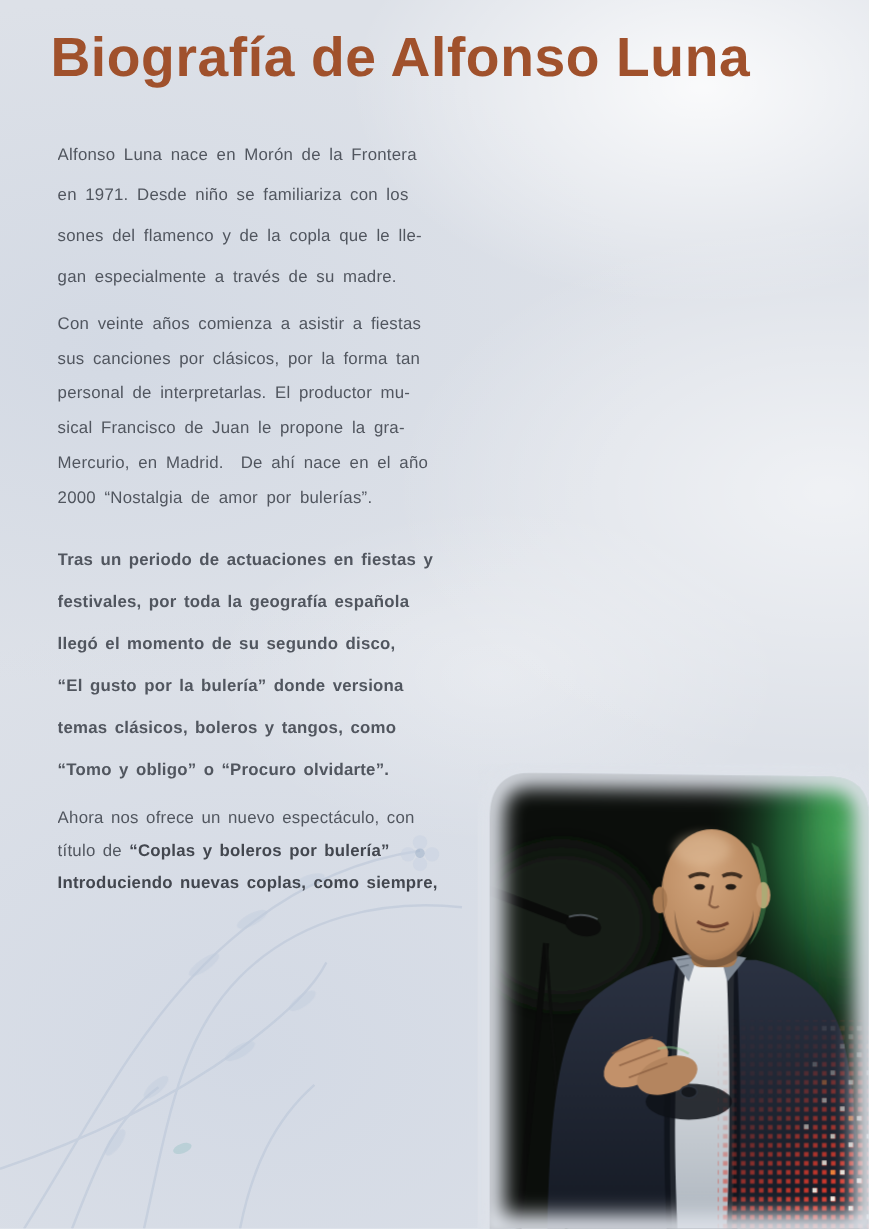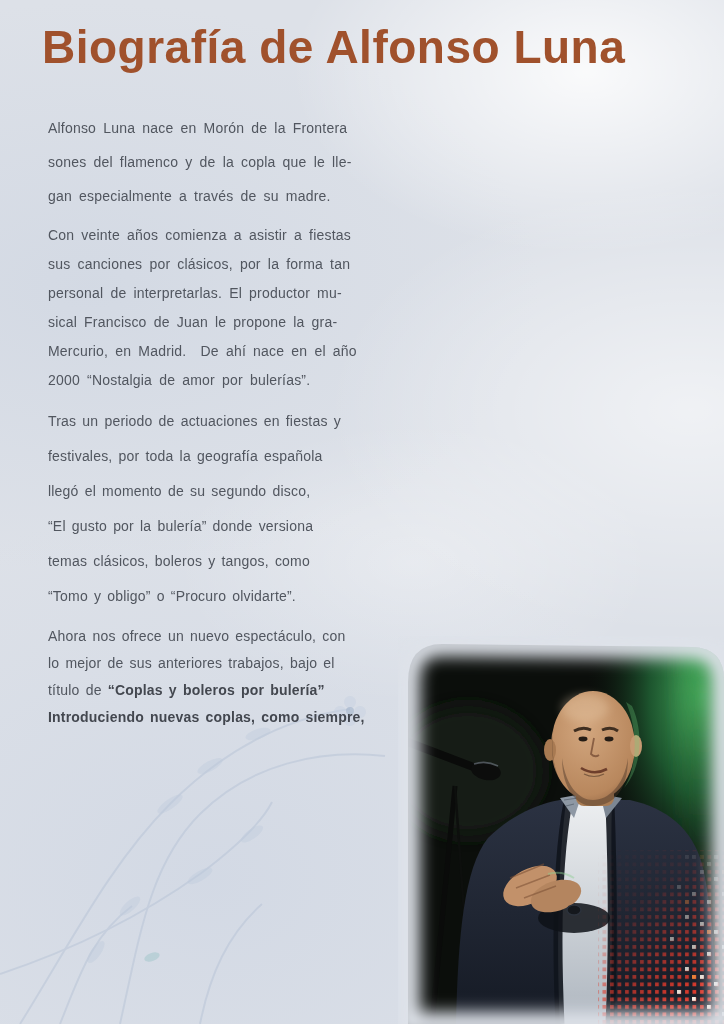--- a/index.html
+++ b/index.html
@@ -20,21 +20,21 @@
     font-size:46px;font-weight:700;letter-spacing:.5px;
     color:#a0512c;
   }
   .text-col{
     position:absolute;left:48px;top:111px;width:404px;
     font-size:14px;color:#51565f;
   }
   .line{white-space:pre;}
   .para.p1{line-height:34px;letter-spacing:.2px;word-spacing:3px;}
   .para.p2{margin-top:8px;line-height:29px;letter-spacing:.2px;word-spacing:3px;}
-  .para.p3{margin-top:9px;line-height:35px;letter-spacing:.2px;word-spacing:2px;}
+  .para.p3{margin-top:20px;line-height:35px;letter-spacing:.2px;word-spacing:2px;font-weight:bold;}
   .para.p4{margin-top:9px;line-height:27px;letter-spacing:.2px;word-spacing:2px;}
   .bold{font-weight:700;color:#43474f;}
   .floral{position:absolute;left:0;top:504px;pointer-events:none;}
   .photo{position:absolute;left:398px;top:636px;width:326px;height:388px;}
 </style>
 </head>
 <body>
 
 <div class="page">
 
@@ -64,20 +64,21 @@
       <ellipse cx="152" cy="453" rx="8" ry="4" fill="#9fc6c9" opacity="0.5" transform="rotate(-20 152 453)"></ellipse>
     </g>
   </svg>
 
   <div class="title">Biografía de Alfonso Luna</div>
 
   <div class="text-col">
 
     <div class="para p1">
       <div class="line">Alfonso Luna nace en Morón de la Frontera</div>
+      <div class="line">en 1971. Desde niño se familiariza con los</div>
       <div class="line">sones del flamenco y de la copla que le lle-</div>
       <div class="line">gan especialmente a través de su madre.</div>
     </div>
 
     <div class="para p2">
       <div class="line">Con veinte años comienza a asistir a fiestas</div>
       <div class="line">sus canciones por clásicos, por la forma tan</div>
       <div class="line">personal de interpretarlas. El productor mu-</div>
       <div class="line">sical Francisco de Juan le propone la gra-</div>
       <div class="line">Mercurio, en Madrid.  De ahí nace en el año</div>
@@ -88,21 +89,20 @@
       <div class="line">Tras un periodo de actuaciones en fiestas y</div>
       <div class="line">festivales, por toda la geografía española</div>
       <div class="line">llegó el momento de su segundo disco,</div>
       <div class="line">“El gusto por la bulería” donde versiona</div>
       <div class="line">temas clásicos, boleros y tangos, como</div>
       <div class="line">“Tomo y obligo” o “Procuro olvidarte”.</div>
     </div>
 
     <div class="para p4">
       <div class="line">Ahora nos ofrece un nuevo espectáculo, con</div>
-      <div class="line">lo mejor de sus anteriores trabajos, bajo el</div>
       <div class="line"><span>título de </span><span class="bold">“Coplas y boleros por bulería”</span></div>
       <div class="line bold">Introduciendo nuevas coplas, como siempre,</div>
     </div>
 
   </div>
 
   <div class="photo">
     <svg width="326" height="388" viewBox="0 0 326 388" aria-hidden="true">
       <defs>
         <clipPath id="photoClip">

